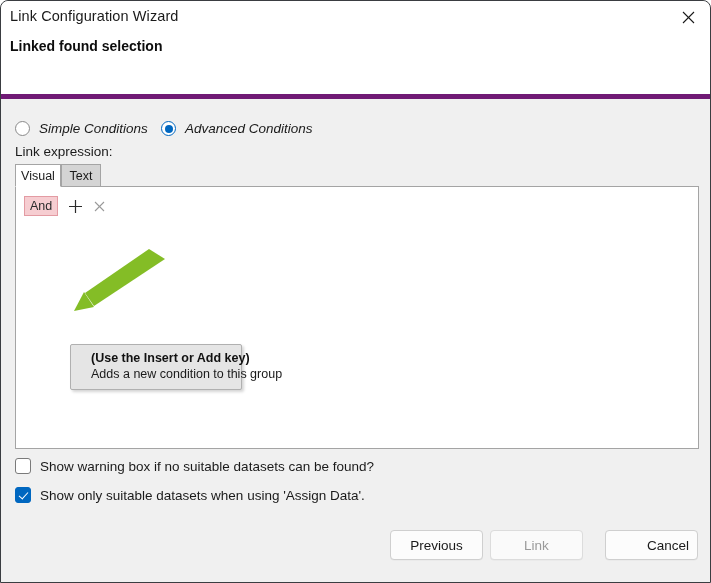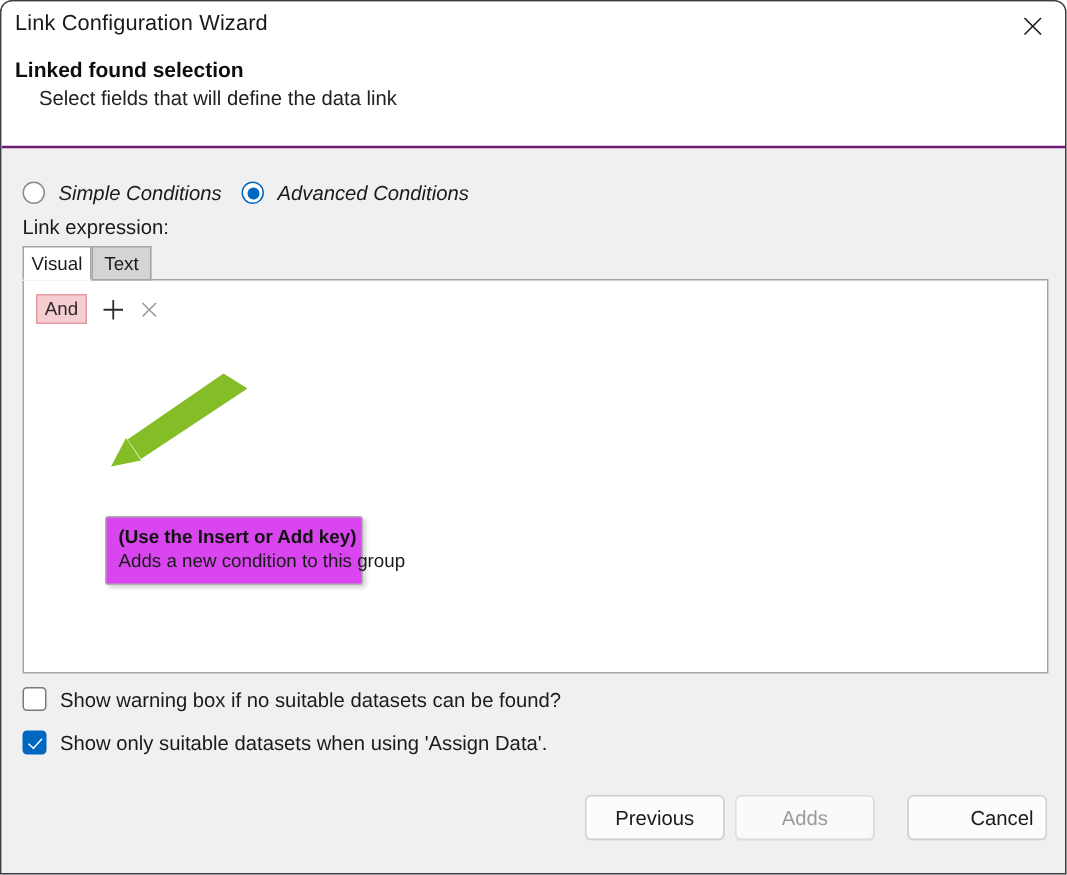--- a/index.html
+++ b/index.html
@@ -26,21 +26,21 @@
     overflow: hidden;
   }
 
   
   #header {
     position: absolute;
     left: 0; top: 0;
     width: 709px;
     height: 98px;
     background: #ffffff;
-    border-bottom: 2px solid #701a75;
+    border-bottom: 5px solid #701a75;
     box-sizing: border-box;
     border-radius: 7px 7px 0 0;
   }
   #title-bar {
     position: absolute;
     left: 0; top: 0;
     width: 709px;
     height: 33px;
   }
   #window-title {
@@ -233,24 +233,24 @@
     cursor: default;
   }
 
   
   #tooltip {
     position: absolute;
     left: 54px;
     top: 157px;
     width: 172px;
     box-sizing: border-box;
-    background: #d946ef;
+    background: #e5e5e5;
     border: 1px solid #b0b0b0;
     border-radius: 2px;
-    padding: 6px 8px 7px 8px;
+    padding: 6px 8px 7px 20px;
     box-shadow: 2px 2px 3px rgba(0,0,0,0.17);
     z-index: 6;
   }
   #tooltip-title {
     font-size: 12.5px;
     font-weight: bold;
     color: #111111;
     white-space: nowrap;
     line-height: 1.15;
   }
@@ -349,21 +349,20 @@
       <div id="window-title">Link Configuration Wizard</div>
       <div id="close-button">
         <svg width="13" height="13" viewBox="0 0 13 13">
           <line x1="1" y1="1" x2="12" y2="12" stroke="#1a1a1a" stroke-width="1.1"></line>
           <line x1="12" y1="1" x2="1" y2="12" stroke="#1a1a1a" stroke-width="1.1"></line>
         </svg>
       </div>
     </div>
 
     <div id="page-heading">Linked found selection</div>
-    <div id="page-subheading">Select fields that will define the data link</div>
   </div>
 
   <div id="body">
 
     <div class="radio-row">
       <div class="radio-item r1">
         <span class="radio-mark"></span>
         <span class="radio-label">Simple Conditions</span>
       </div>
       <div class="radio-item r2">
@@ -422,20 +421,20 @@
     </div>
     <div class="checkbox-row" id="checkbox-row-suitable">
       <span class="cb-mark checked"></span>
       <span class="cb-label">Show only suitable datasets when using 'Assign Data'.</span>
     </div>
 
     <div class="wiz-button" id="button-previous">
       <span>Previous</span>
     </div>
     <div class="wiz-button disabled" id="button-next">
-      <span>Adds</span>
+      <span>Link</span>
     </div>
     <div class="wiz-button" id="button-cancel">
       <span>Cancel</span>
     </div>
 
   </div>
 </div>
 
 </body></html>

